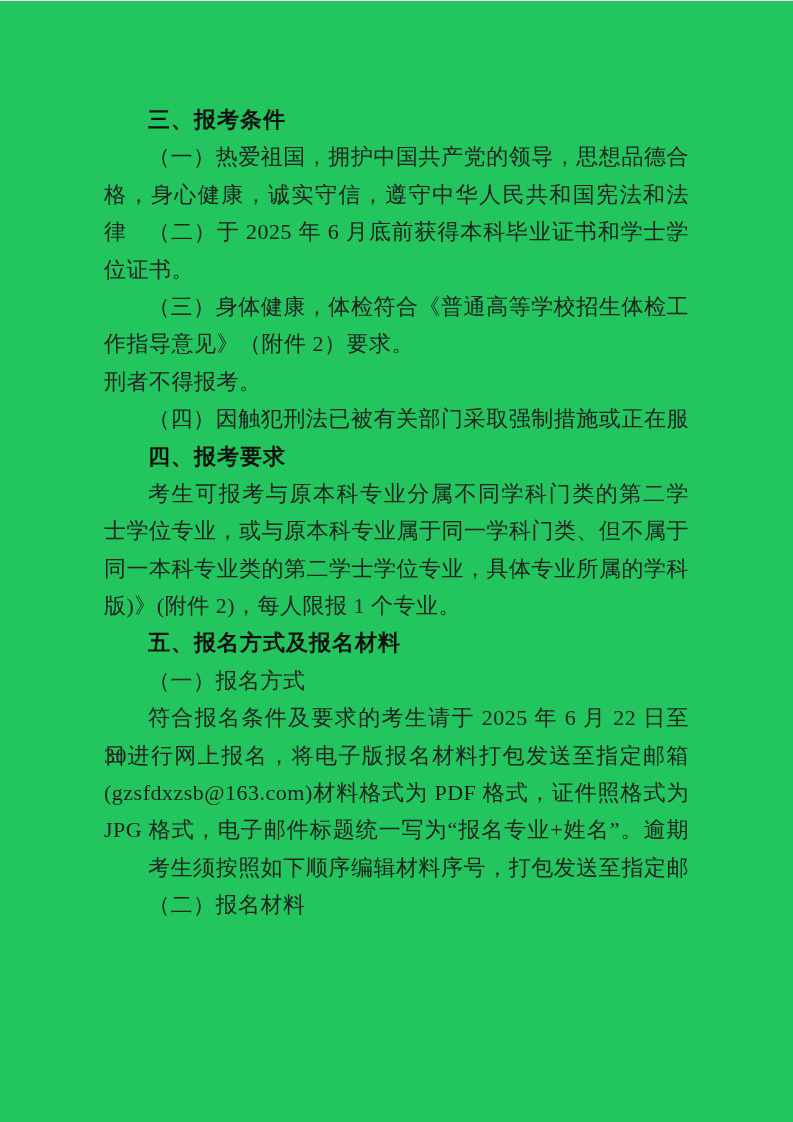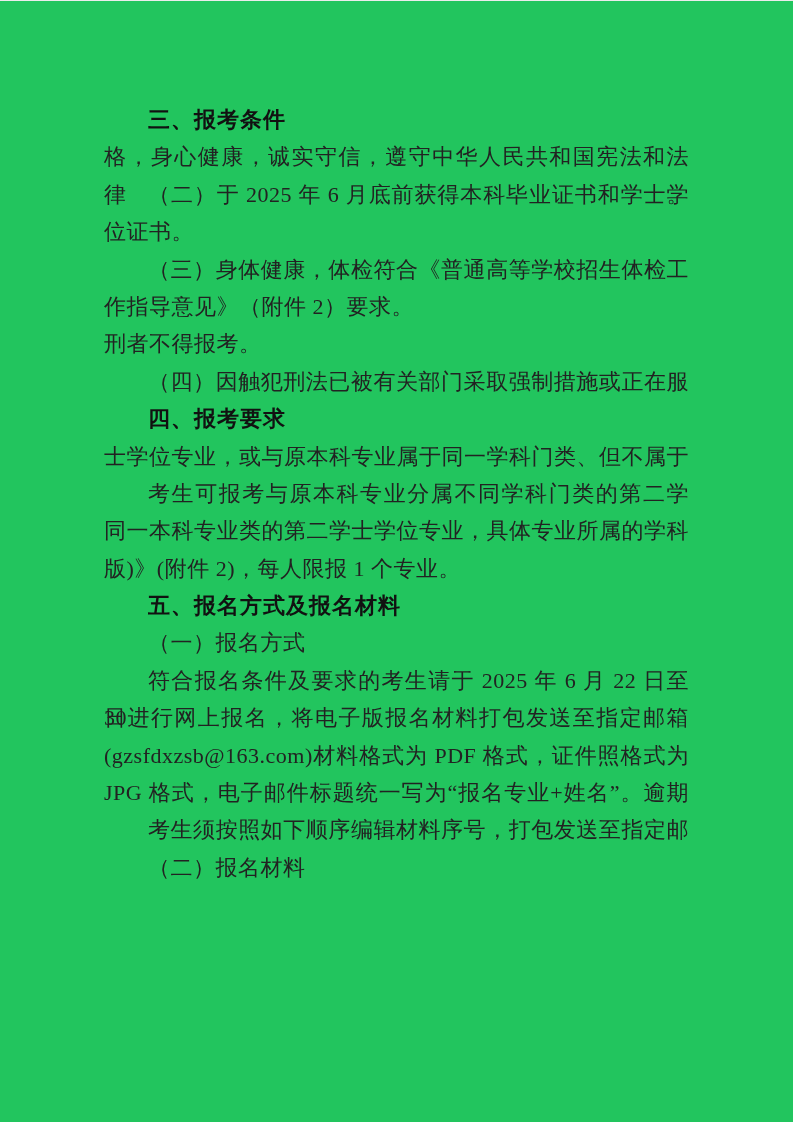--- a/index.html
+++ b/index.html
@@ -46,30 +46,31 @@
     color: #111111;
     letter-spacing: 1px;
   }
 </style>
 </head>
 <body>
 
 <div class="page">
   <div class="doc" id="doc">
       <div class="line heading indent">三、报考条件</div>
+      <div class="line indent justify">（一）热爱祖国，拥护中国共产党的领导，思想品德合</div>
       <div class="line justify">格，身心健康，诚实守信，遵守中华人民共和国宪法和法律。</div>
       <div class="line indent justify">（二）于 2025 年 6 月底前获得本科毕业证书和学士学</div>
       <div class="line">位证书。</div>
       <div class="line indent justify">（三）身体健康，体检符合《普通高等学校招生体检工</div>
       <div class="line">作指导意见》（附件 2）要求。</div>
       <div class="line">刑者不得报考。</div>
       <div class="line indent justify">（四）因触犯刑法已被有关部门采取强制措施或正在服</div>
       <div class="line heading indent">四、报考要求</div>
+      <div class="line indent justify">考生可报考与原本科专业分属不同学科门类的第二学</div>
       <div class="line justify">士学位专业，或与原本科专业属于同一学科门类、但不属于</div>
-      <div class="line indent justify">考生可报考与原本科专业分属不同学科门类的第二学</div>
       <div class="line justify">同一本科专业类的第二学士学位专业，具体专业所属的学科</div>
       <div class="line">版)》(附件 2)，每人限报 1 个专业。</div>
       <div class="line heading indent">五、报名方式及报名材料</div>
       <div class="line indent">（一）报名方式</div>
       <div class="line indent justify">符合报名条件及要求的考生请于 2025 年 6 月 22 日至 30</div>
       <div class="line justify">日进行网上报名，将电子版报名材料打包发送至指定邮箱</div>
       <div class="line justify">(gzsfdxzsb@163.com)材料格式为 PDF 格式，证件照格式为</div>
       <div class="line justify">JPG 格式，电子邮件标题统一写为“报名专业+姓名”。逾期</div>
       <div class="line indent justify">考生须按照如下顺序编辑材料序号，打包发送至指定邮</div>
       <div class="line indent">（二）报名材料</div>

